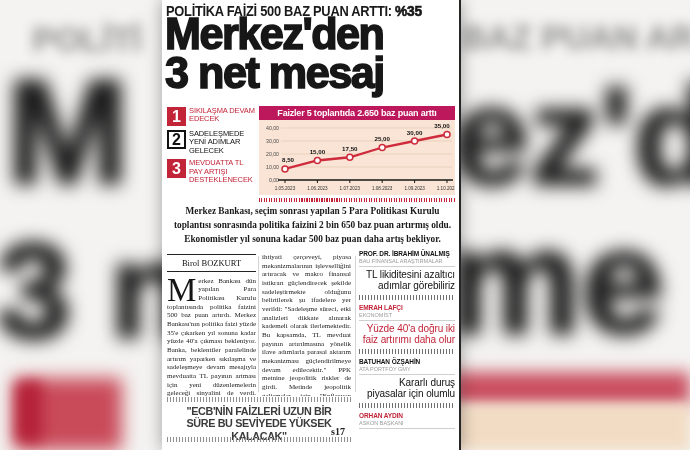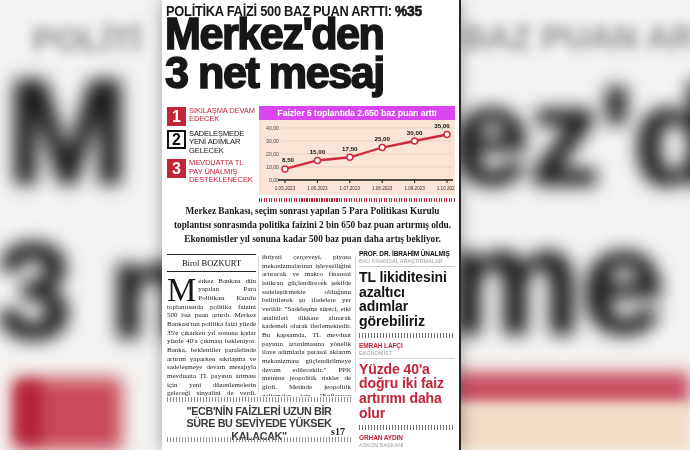--- a/index.html
+++ b/index.html
@@ -42,21 +42,21 @@
   .numbox{flex:0 0 19px;width:19px;height:19px;line-height:19px;text-align:center;
           font-size:16px;font-weight:bold;box-sizing:border-box;}
   .numbox.red{background:#c22438;color:#fff;}
   .numbox.black{background:#fff;color:#111;border:2px solid #111;line-height:15px;}
   .msg-label{font-size:7.5px;font-weight:normal;line-height:1.12;letter-spacing:-.1px;width:68px;}
   .msg-label.red{color:#c22438;}
   .msg-label.black{color:#111;}
 
   
   #chart{left:97px;top:106px;width:196px;height:89px;}
-  #chart-title{height:14px;line-height:14px;background:#d946ef;color:#fff;text-align:center;
+  #chart-title{height:14px;line-height:14px;background:#be185d;color:#fff;text-align:center;
                font-size:9px;font-weight:bold;letter-spacing:-.2px;}
   #chart-plot-wrap{background:#f9e4d5;height:75px;}
   svg{display:block;}
   svg text{font-family:"Liberation Sans",sans-serif;}
 
   #chart-hatch{left:97px;top:198px;width:196px;height:3.5px;
      background:repeating-linear-gradient(90deg,#c22438 0 1px,transparent 1px 2.5px);}
 
   
   #deck{left:4px;top:205px;width:281px;padding:0 6px;text-align:center;
@@ -75,21 +75,21 @@
           font-family:"Liberation Serif",serif;font-weight:normal;font-size:8.5px;
           padding:2.5px 0;margin-bottom:5px;color:#111;}
   #dropcap{float:left;font-family:"Liberation Serif",serif;font-size:33px;line-height:26px;
            padding-right:2px;color:#151515;}
 
   
   #sidebar{left:197px;top:250px;width:96px;}
   .an-name{font-size:6.5px;font-weight:bold;letter-spacing:-.1px;color:#111;}
   .an-title{font-size:5.5px;color:#9a9a9a;margin-top:1px;}
   .an-rule{height:1px;background:#cfcfcf;margin:2px 0 3px;}
-  .an-quote{font-size:14px;font-weight:bold;line-height:1.05;color:#111;letter-spacing:-.1px;}
+  .an-quote{font-size:10px;font-weight:normal;line-height:1.05;color:#111;letter-spacing:-.1px;text-align:right;}
   .an-hatch{height:5px;margin:4px 0 4px;
      background:repeating-linear-gradient(90deg,#6f6f6f 0 1px,transparent 1px 3px);}
   .red-t{color:#c22438 !important;}
 
   
   #quotebox{left:5px;top:397px;width:184px;height:47px;}
   .qb-hatch{height:5px;background:repeating-linear-gradient(90deg,#8f8f8f 0 1px,transparent 1px 3px);}
   #qb-text{margin-top:3px;text-align:center;font-size:11.5px;font-weight:bold;color:#3a3a3a;
            line-height:1.08;letter-spacing:-.4px;transform:scaleX(.94);transform-origin:50% 0;}
   #qb-ref{position:absolute;right:6px;bottom:7px;font-family:"Liberation Serif",serif;
@@ -127,21 +127,21 @@
     <div class="msg">
       <div class="numbox red">1</div>
       <div class="msg-label red">SIKILAŞMA DEVAM EDECEK</div>
     </div>
     <div class="msg">
       <div class="numbox black">2</div>
       <div class="msg-label black">SADELEŞMEDE YENİ ADIMLAR GELECEK</div>
     </div>
     <div class="msg">
       <div class="numbox red">3</div>
-      <div class="msg-label red">MEVDUATTA TL PAY ÜNALMIŞ DESTEKLENECEK</div>
+      <div class="msg-label red">MEVDUATTA TL PAY ARTIŞI DESTEKLENECEK</div>
     </div>
   </div>
 
   <div id="chart" class="abs">
     <div id="chart-title">Faizler 5 toplantıda 2.650 baz puan arttı</div>
     <div id="chart-plot-wrap">
       <svg id="chart-svg" width="196" height="75" viewBox="0 0 196 75">
           <line x1="22" y1="60" x2="193" y2="60" stroke="#e6cab6" stroke-width="0.7"></line>
           <text x="20" y="61.8" text-anchor="end" font-size="5.2" fill="#4a4a4a">0,00</text>
           <line x1="22" y1="47" x2="193" y2="47" stroke="#e6cab6" stroke-width="0.7"></line>
@@ -207,20 +207,27 @@
       <div class="an-hatch"></div>
     </div>
     <div>
       <div class="an-name red-t">EMRAH LAFÇI</div>
       <div class="an-title">EKONOMİST</div>
       <div class="an-rule"></div>
       <div class="an-quote red-t">Yüzde 40'a doğru iki faiz artırımı daha olur</div>
       <div class="an-hatch"></div>
     </div>
     <div>
+      <div class="an-name">BATUHAN ÖZŞAHİN</div>
+      <div class="an-title">ATA PORTFÖY GMY</div>
+      <div class="an-rule"></div>
+      <div class="an-quote">Kararlı duruş piyasalar için olumlu</div>
+      <div class="an-hatch"></div>
+    </div>
+    <div>
       <div class="an-name red-t">ORHAN AYDIN</div>
       <div class="an-title">ASKON BAŞKANI</div>
       <div class="an-rule"></div>
     </div>
   </div>
 
   <div id="quotebox" class="abs">
     <div class="qb-hatch"></div>
     <div id="qb-text">"ECB'NİN FAİZLERİ UZUN BİR SÜRE BU SEVİYEDE YÜKSEK KALACAK"</div>
     <div id="qb-ref">s17</div>

